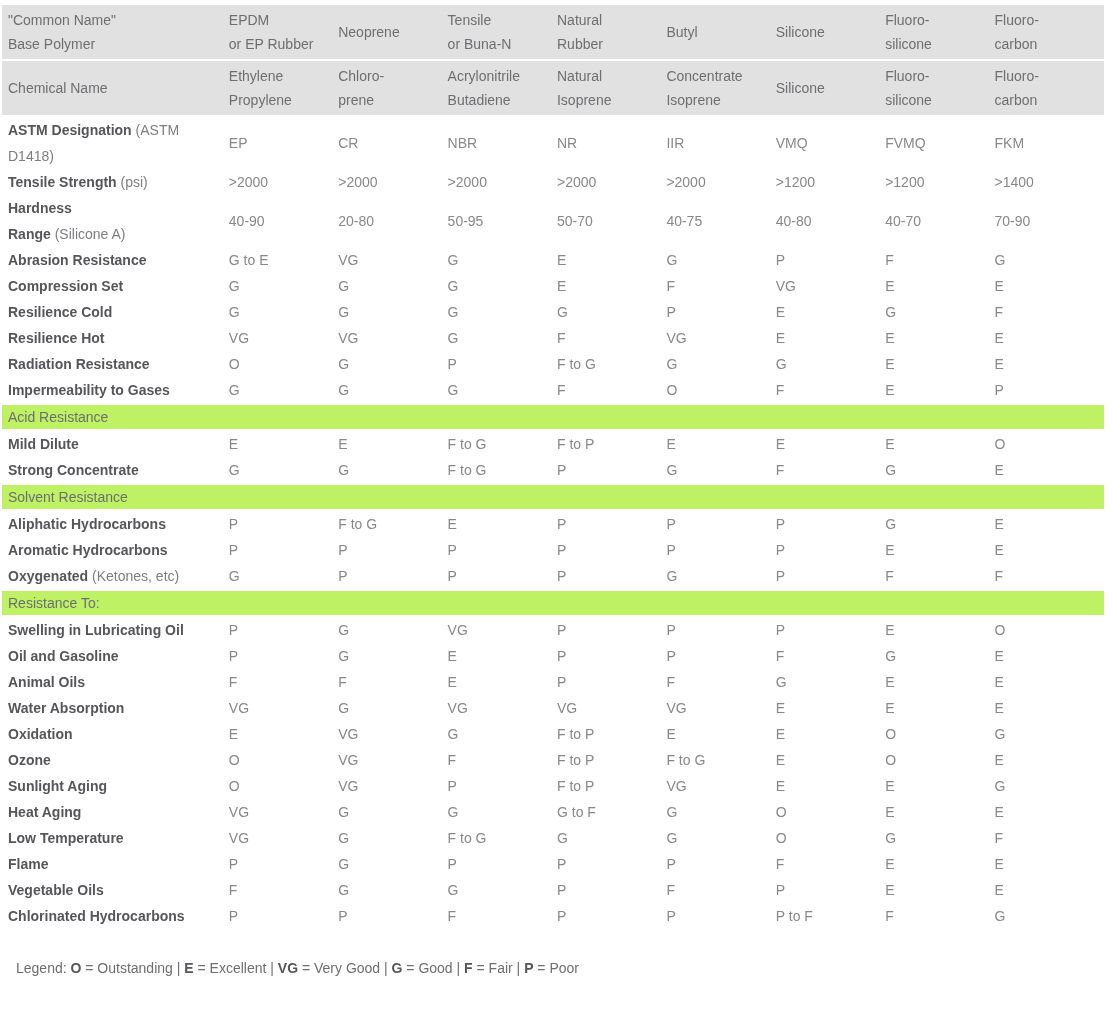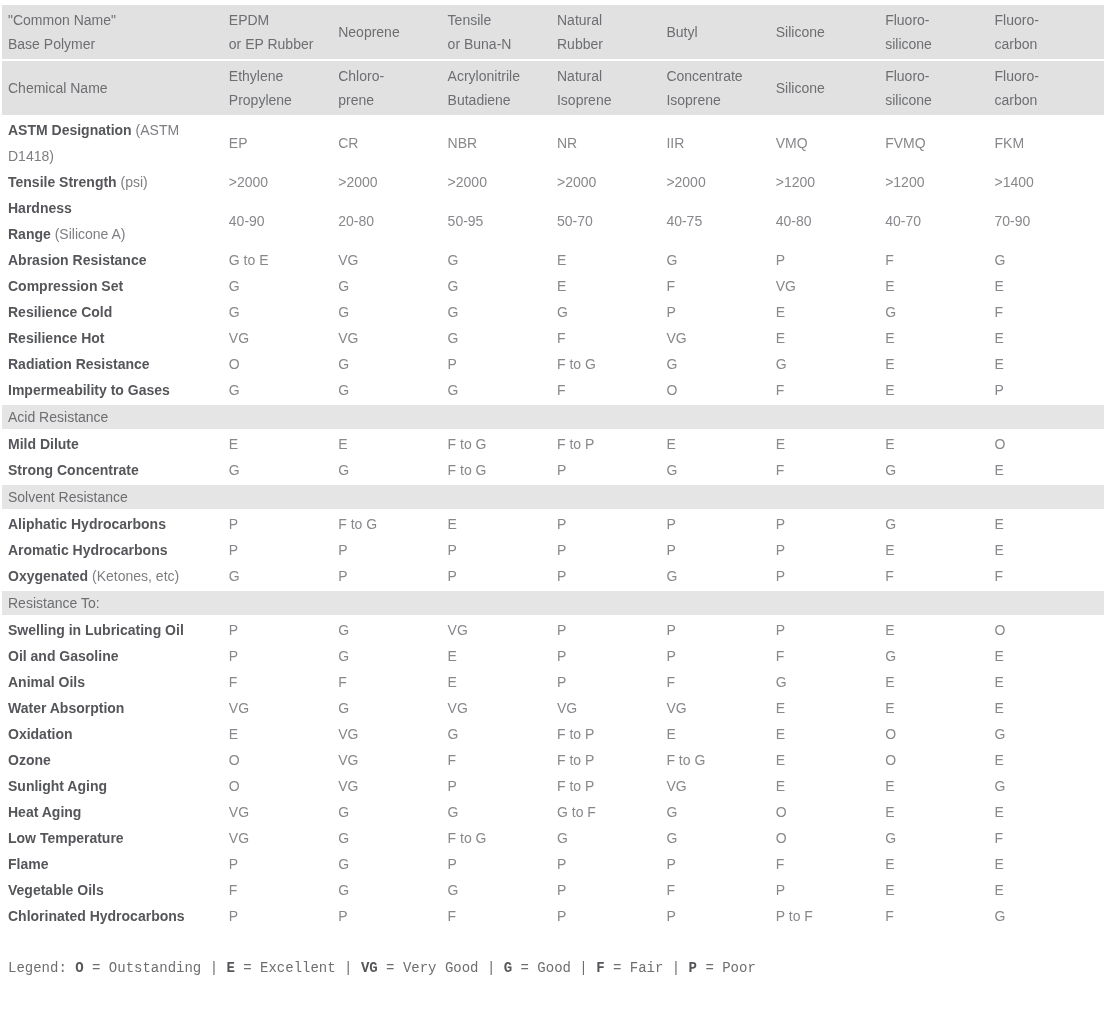--- a/index.html
+++ b/index.html
@@ -48,33 +48,32 @@
   tbody td.rowlabel {
     color: #55565a;
     font-weight: bold;
     margin-left: 8px;
   }
   tbody td.rowlabel .note {
     font-weight: normal;
     color: #7d7e82;
   }
   tr.section td {
-    background: #e5e5e5;
+    background: #bef264;
     color: #6d6e71;
     font-weight: normal;
     height: 24px;
     line-height: 24px;
     border-top: 2px solid #ffffff;
     border-bottom: 2px solid #ffffff;
   }
   .legend {
-    margin: 31px 0 0 8px;
+    margin: 31px 0 0 16px;
     font-size: 14px;
     color: #6d6e71;
-    font-family: Liberation Mono, monospace;
   }
   .legend b { color: #55565a; }
 </style>
 </head>
 <body>
 
 <div class="page">
   <table class="props">
     <colgroup>
       <col class="c-label">

